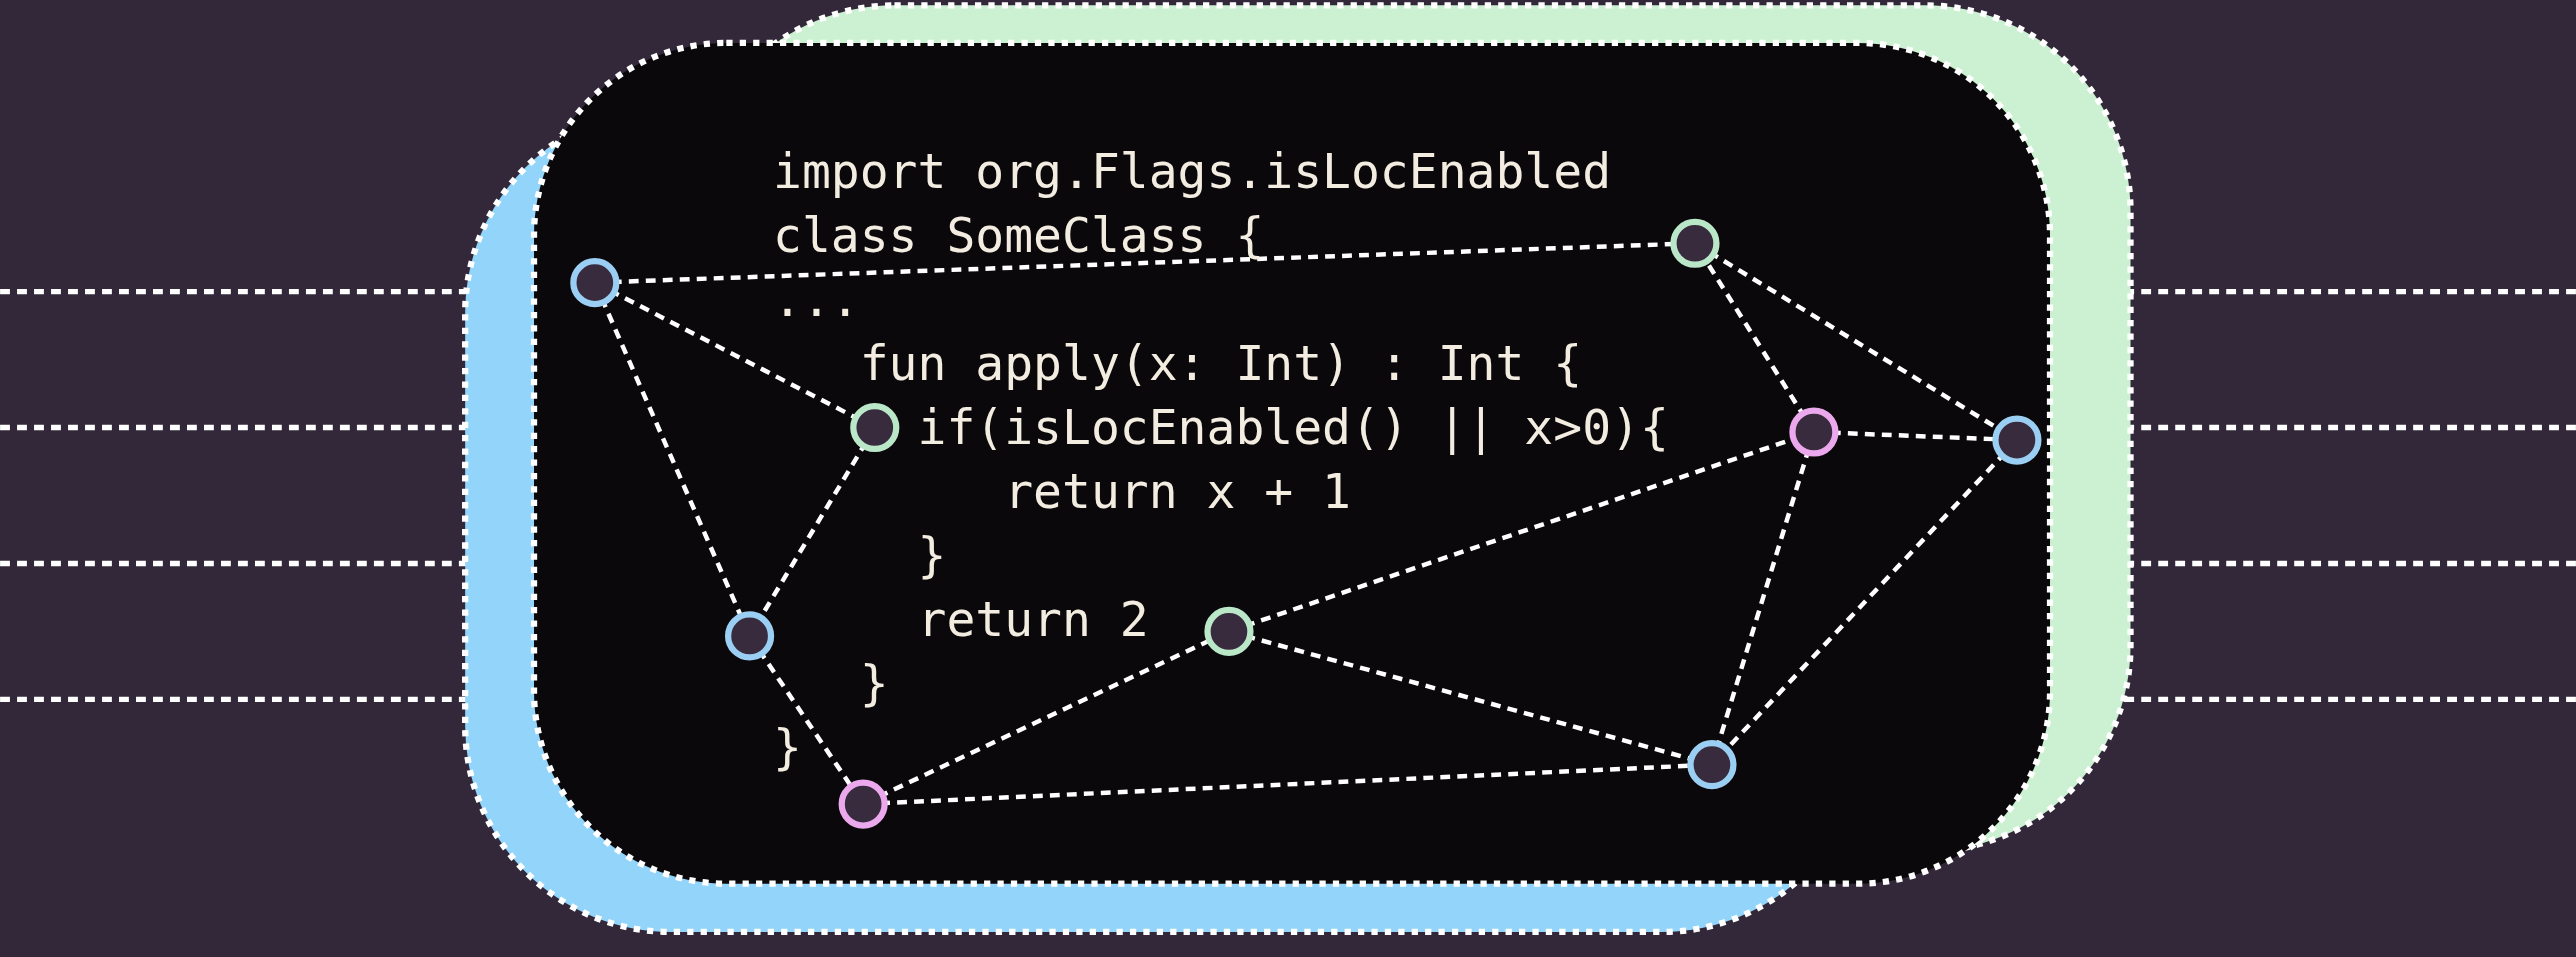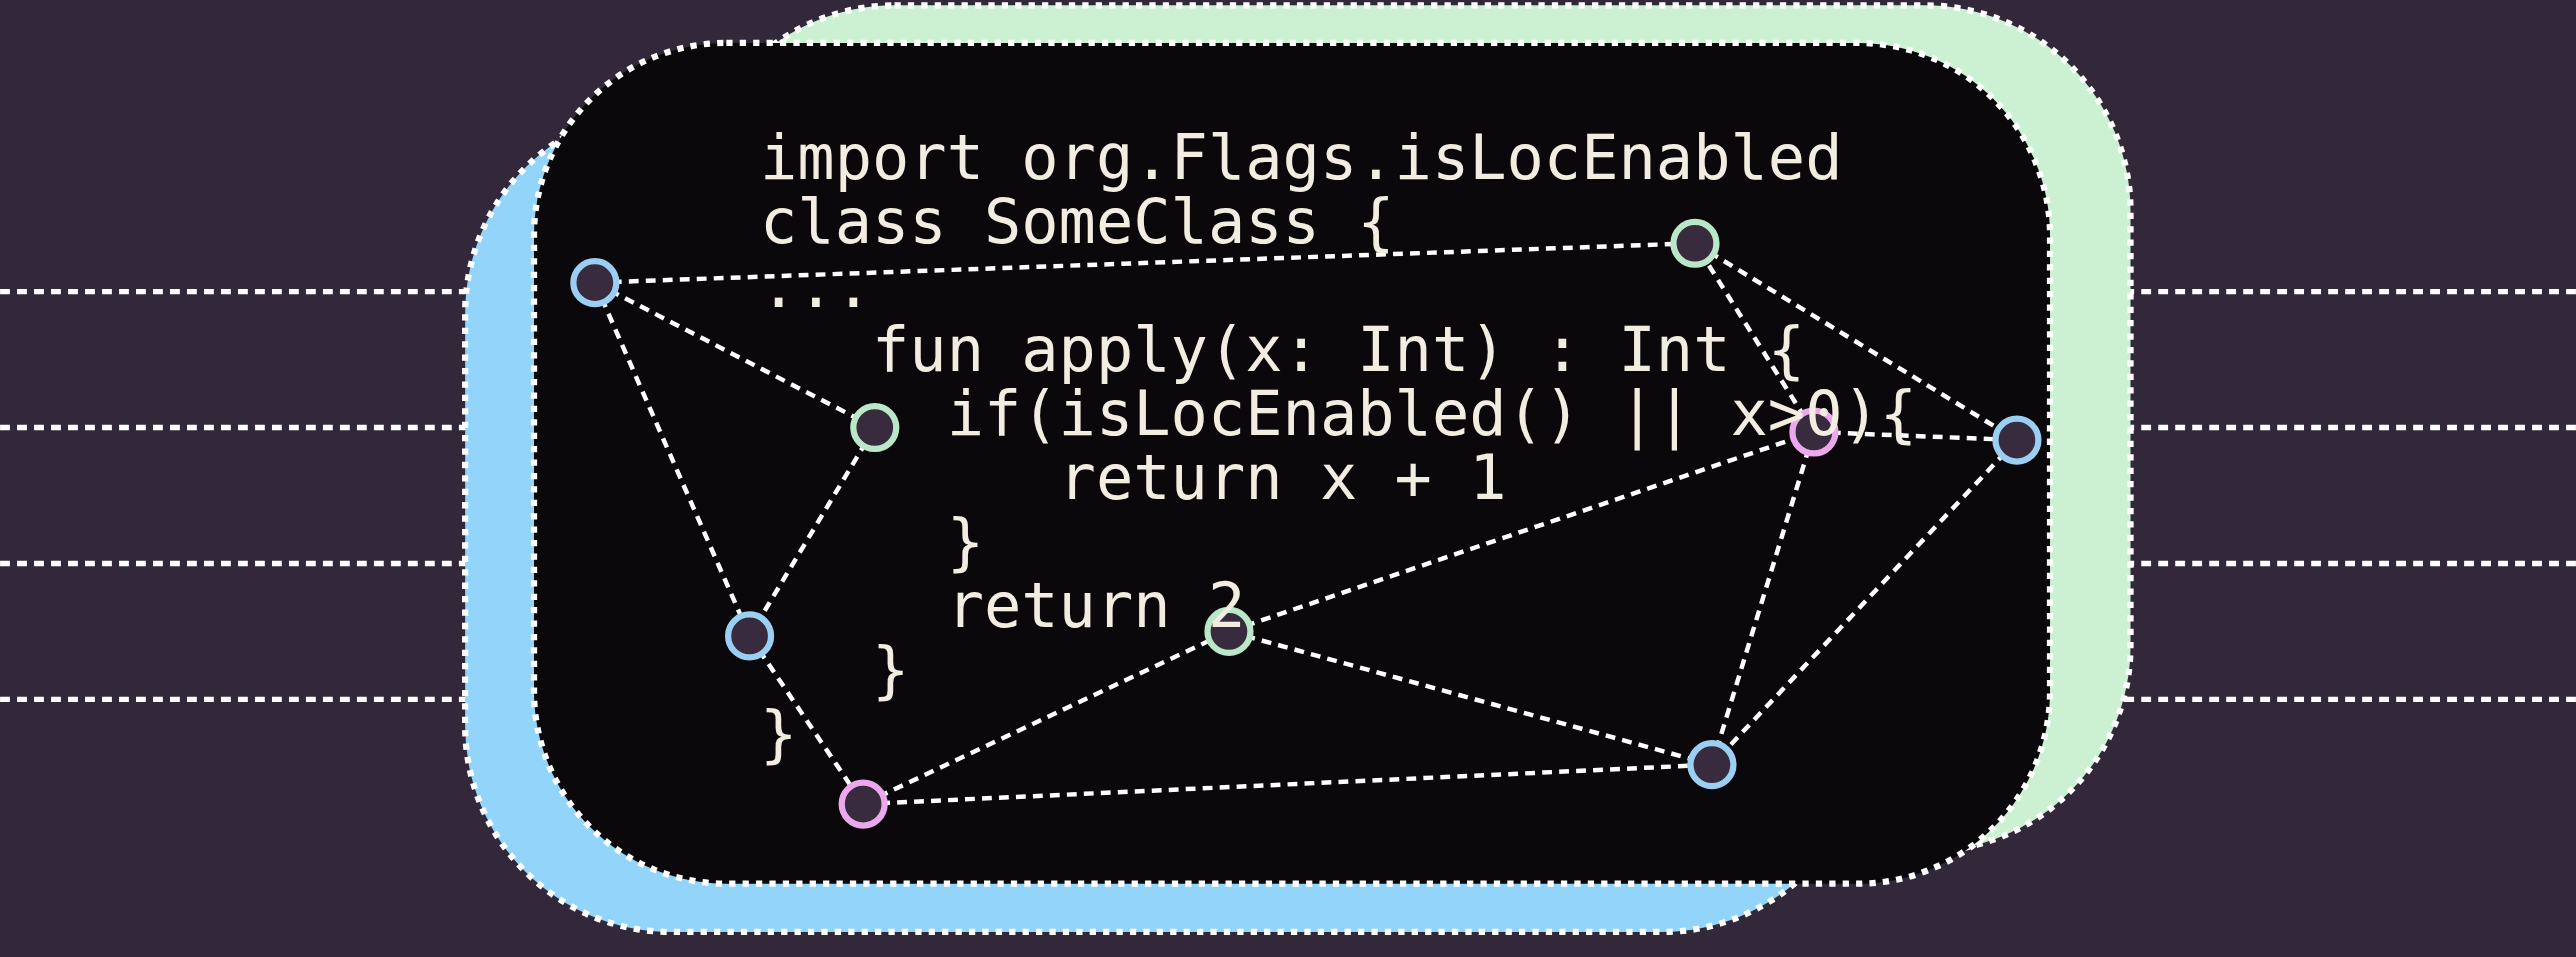--- a/index.html
+++ b/index.html
@@ -26,23 +26,23 @@
   }
   .card {
     stroke: #ffffff;
     stroke-width: 7;
     stroke-dasharray: 7 8;
   }
   #code {
     position: absolute;
     left: 756px;
     top: 122px;
-    margin: 4px;
+    margin: 17px;
     font-family: "DejaVu Sans Mono", "Liberation Mono", monospace;
-    font-size: 62px;
+    font-size: 48px;
     line-height: 64px;
     color: #f3ece1;
     white-space: pre;
     letter-spacing: 0;
   }
 </style>
 </head>
 <body>
 
 <div id="stage">

